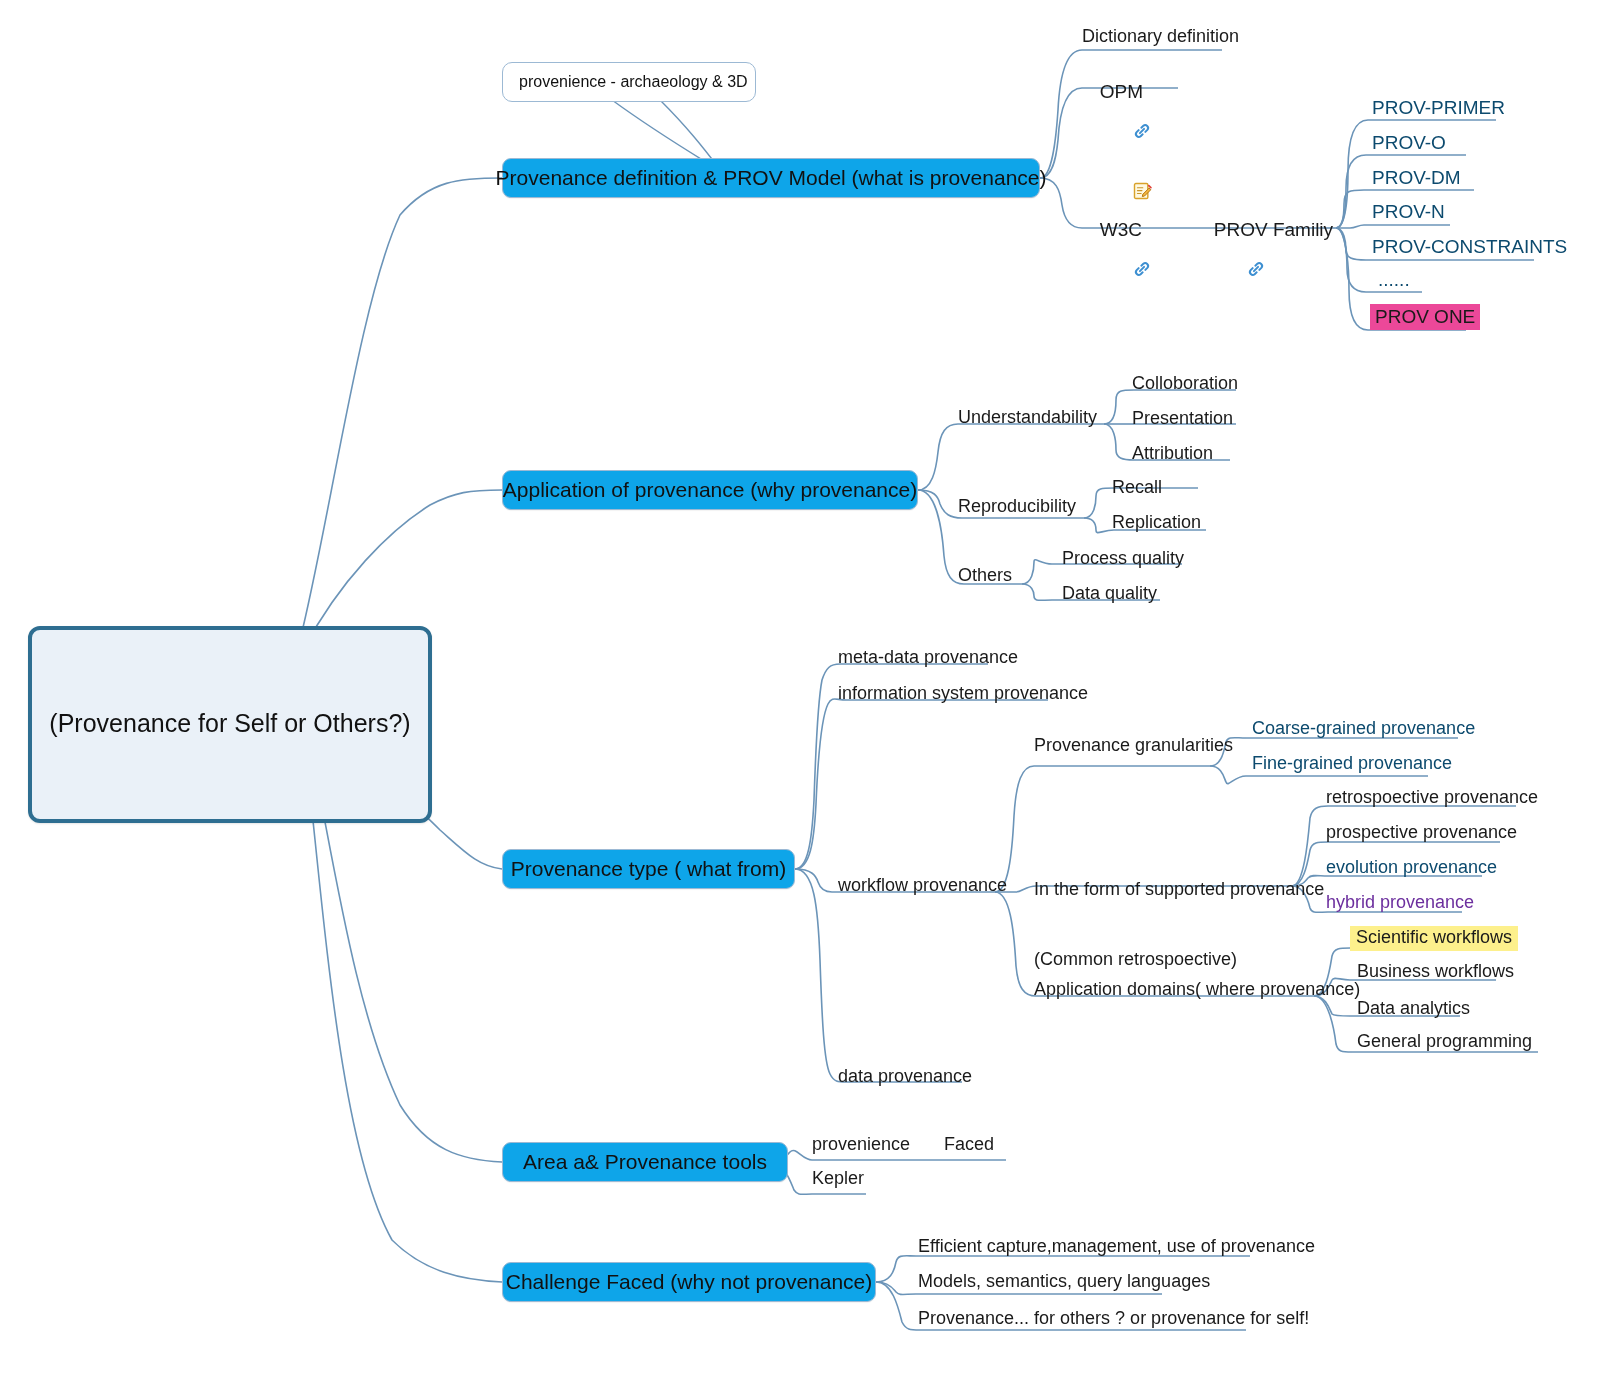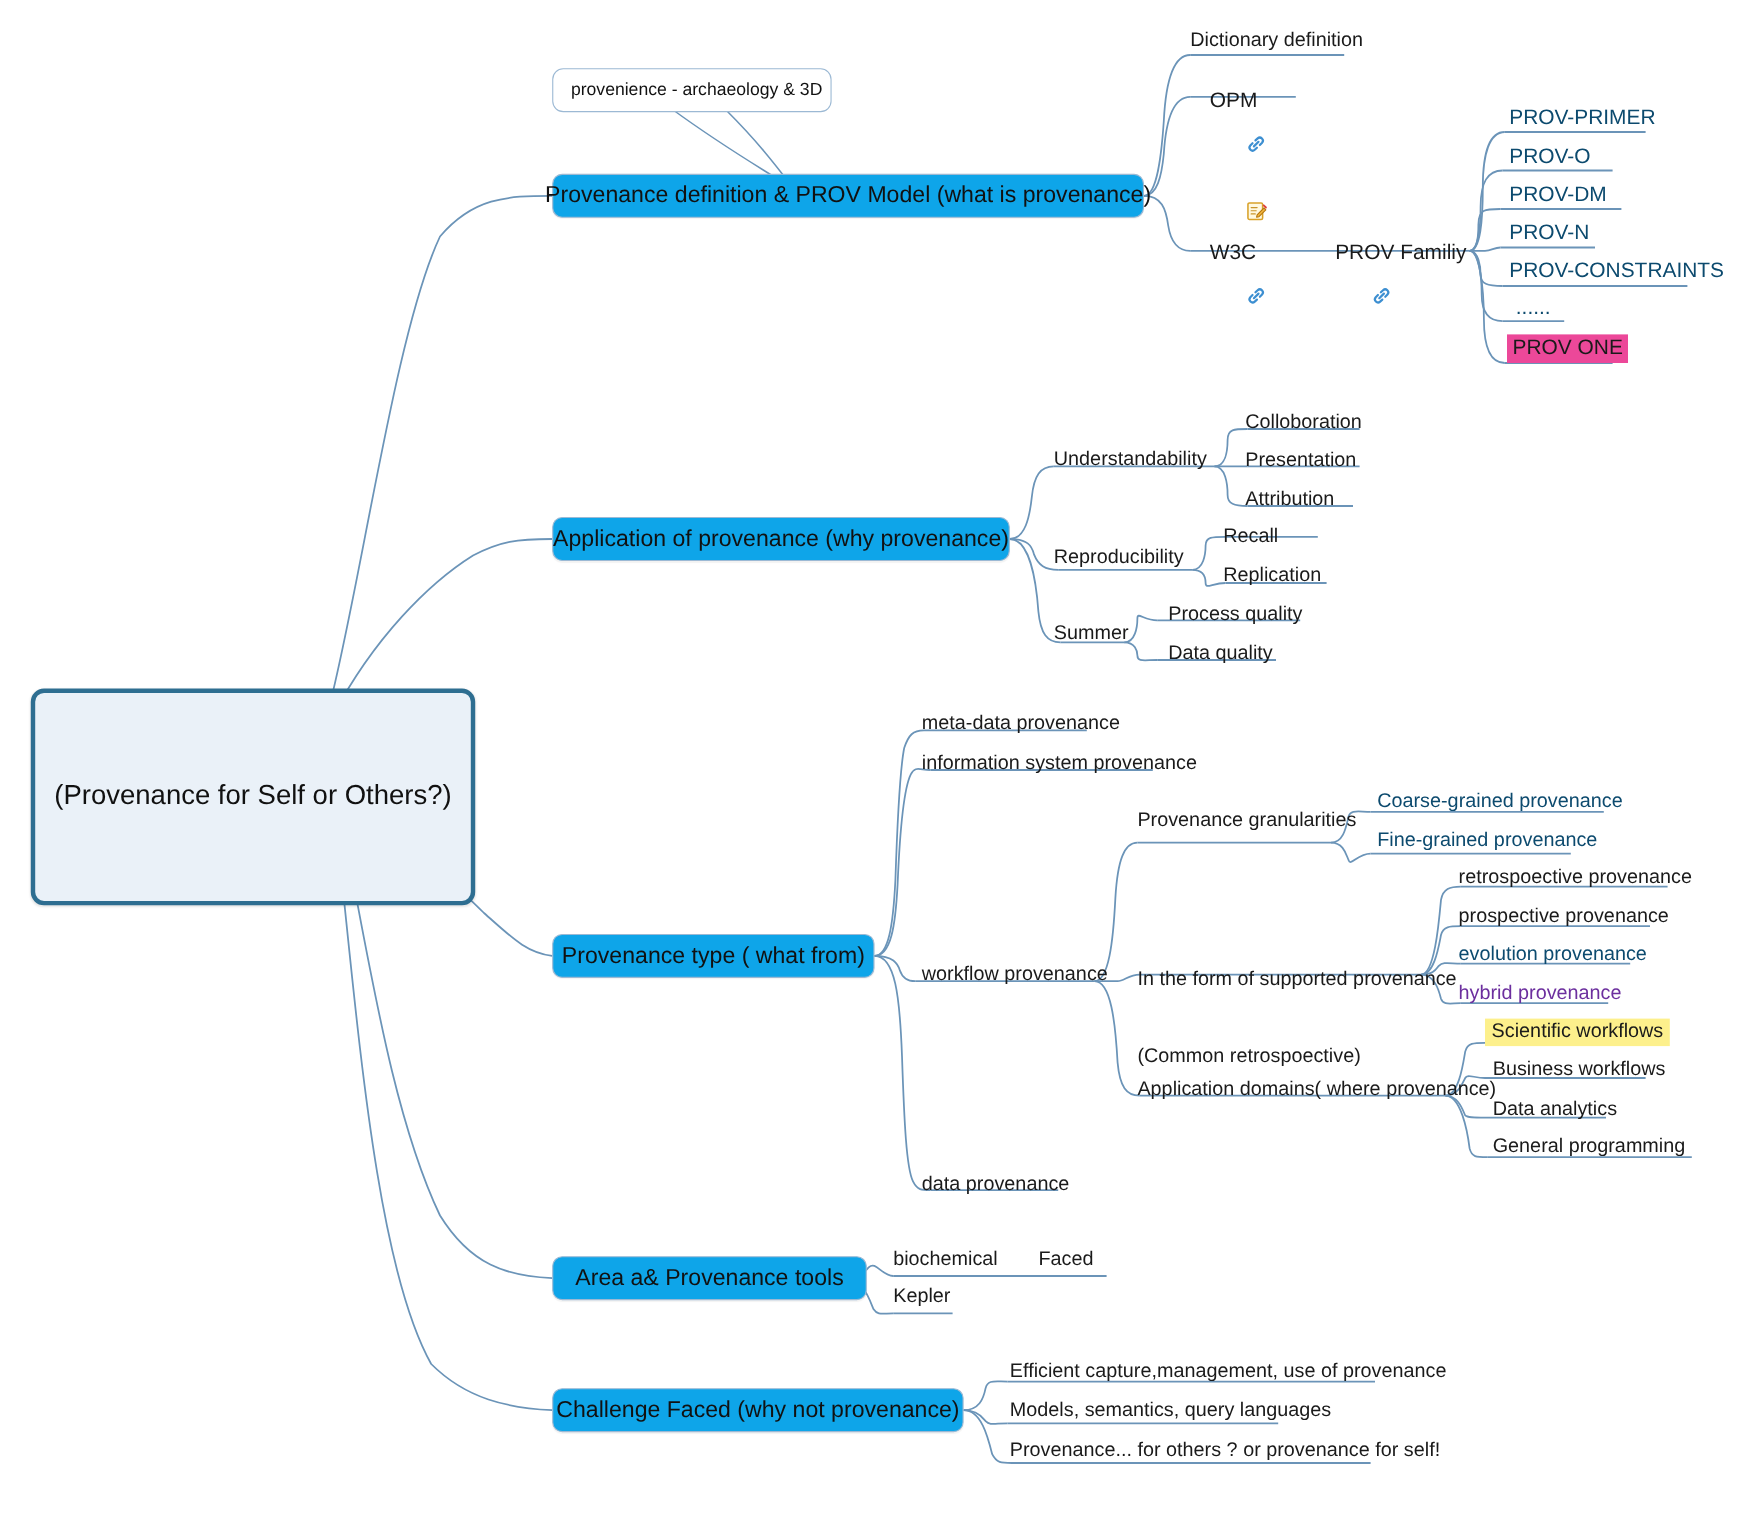--- a/index.html
+++ b/index.html
@@ -282,21 +282,21 @@
 
   <div class="node leaf sz18" style="left:958px; top:407px;">Understandability</div>
   <div class="node leaf sz18" style="left:1132px; top:373px;">Colloboration</div>
   <div class="node leaf sz18" style="left:1132px; top:408px;">Presentation</div>
   <div class="node leaf sz18" style="left:1132px; top:443px;">Attribution</div>
 
   <div class="node leaf sz18" style="left:958px; top:496px;">Reproducibility</div>
   <div class="node leaf sz18" style="left:1112px; top:477px;">Recall</div>
   <div class="node leaf sz18" style="left:1112px; top:512px;">Replication</div>
 
-  <div class="node leaf sz18" style="left:958px; top:565px;">Summer</div>
+  <div class="node leaf sz18" style="left:958px; top:565px;">Others</div>
   <div class="node leaf sz18" style="left:1062px; top:548px;">Process quality</div>
   <div class="node leaf sz18" style="left:1062px; top:583px;">Data quality</div>
 
   <div class="node l1-node" style="left:502px; top:849px; width:293px; height:40px;">
     <span>Provenance type ( what from)</span>
   </div>
 
   <div class="node leaf sz18" style="left:838px; top:647px;">meta-data provenance</div>
   <div class="node leaf sz18" style="left:838px; top:683px;">information system provenance</div>
   <div class="node leaf sz18" style="left:838px; top:875px;">workflow provenance</div>
@@ -319,21 +319,21 @@
   <div class="node leaf sz18" style="left:1034px; top:979px;">Application domains( where provenance)</div>
   <div class="node leaf sz18 hl-soft" style="left:1350px; top:926px;">Scientific workflows</div>
   <div class="node leaf sz18" style="left:1357px; top:961px;">Business workflows</div>
   <div class="node leaf sz18" style="left:1357px; top:998px;">Data analytics</div>
   <div class="node leaf sz18" style="left:1357px; top:1031px;">General programming</div>
 
   <div class="node l1-node" style="left:502px; top:1142px; width:286px; height:40px;">
     <span>Area a&amp; Provenance tools</span>
   </div>
 
-  <div class="node leaf sz18" style="left:812px; top:1134px;">biochemical</div>
+  <div class="node leaf sz18" style="left:812px; top:1134px;">provenience</div>
   <div class="node leaf sz18" style="left:944px; top:1134px;">Faced</div>
   <div class="node leaf sz18" style="left:812px; top:1168px;">Kepler</div>
 
   <div class="node l1-node" style="left:502px; top:1262px; width:374px; height:40px;">
     <span>Challenge Faced (why not provenance)</span>
   </div>
 
   <div class="node leaf sz18" style="left:918px; top:1236px;">Efficient capture,management, use of provenance</div>
   <div class="node leaf sz18" style="left:918px; top:1271px;">Models, semantics, query languages</div>
   <div class="node leaf sz18" style="left:918px; top:1308px;">Provenance... for others ? or provenance for self!</div>

